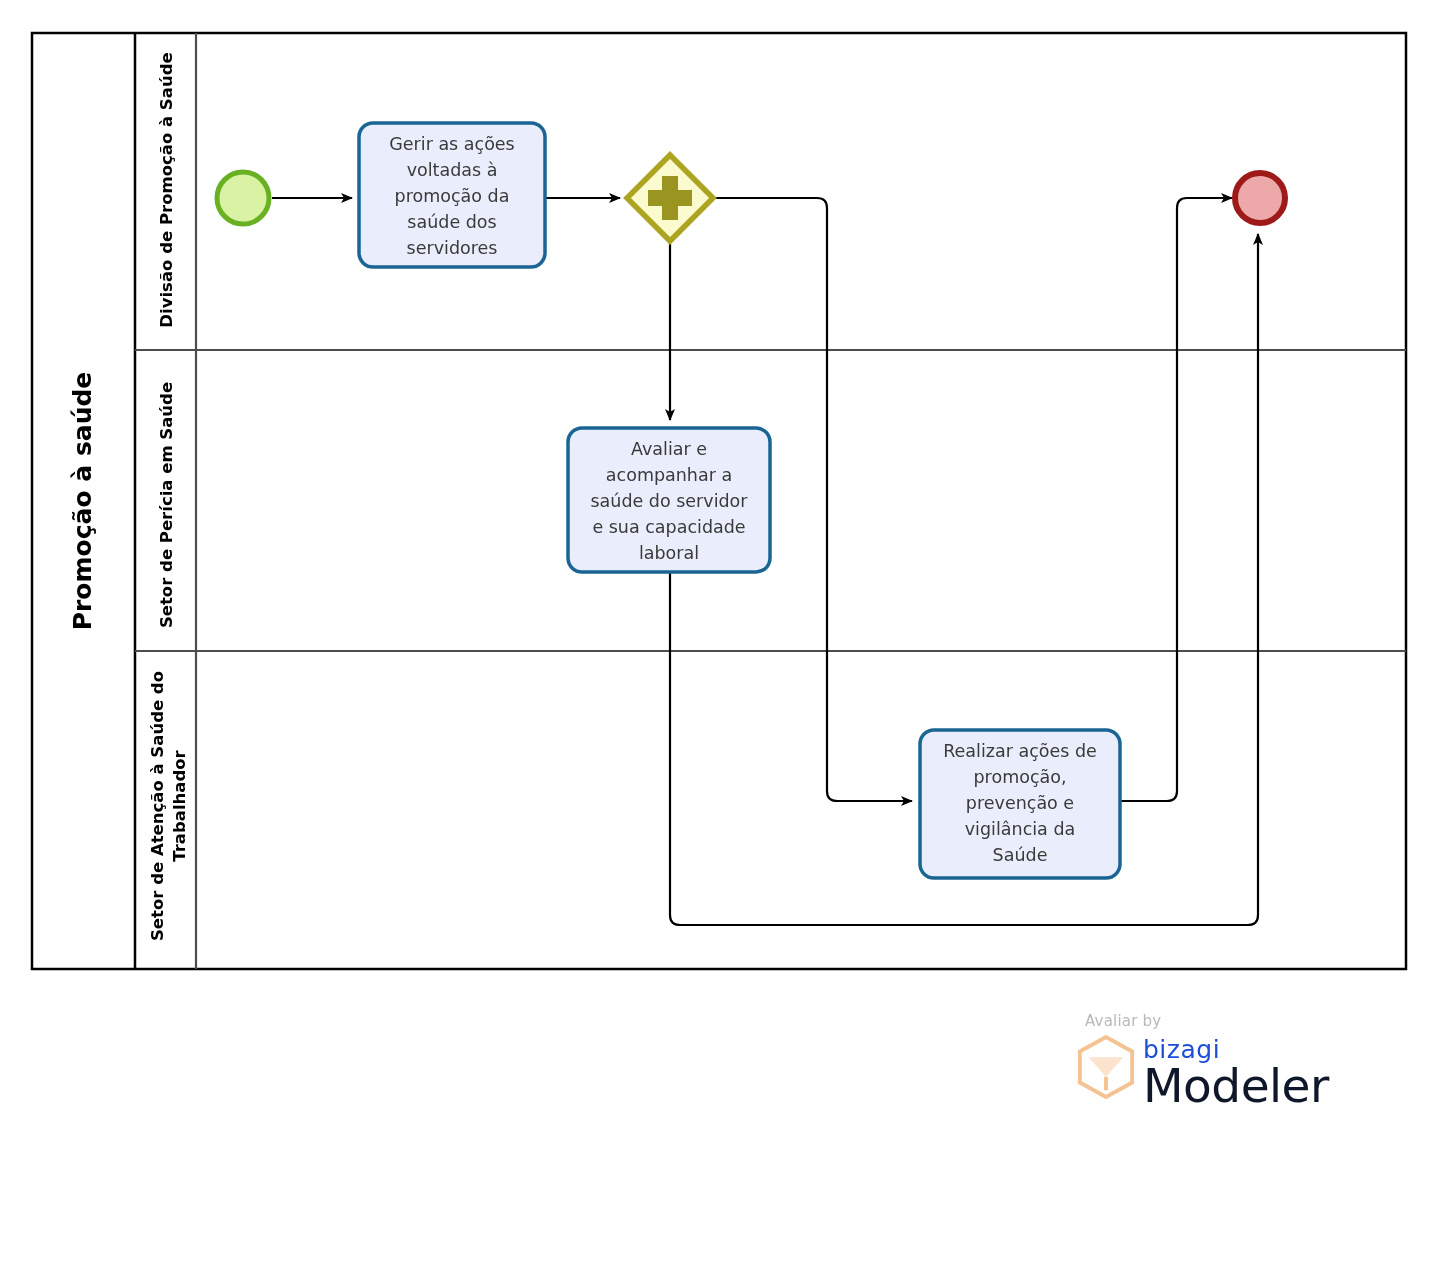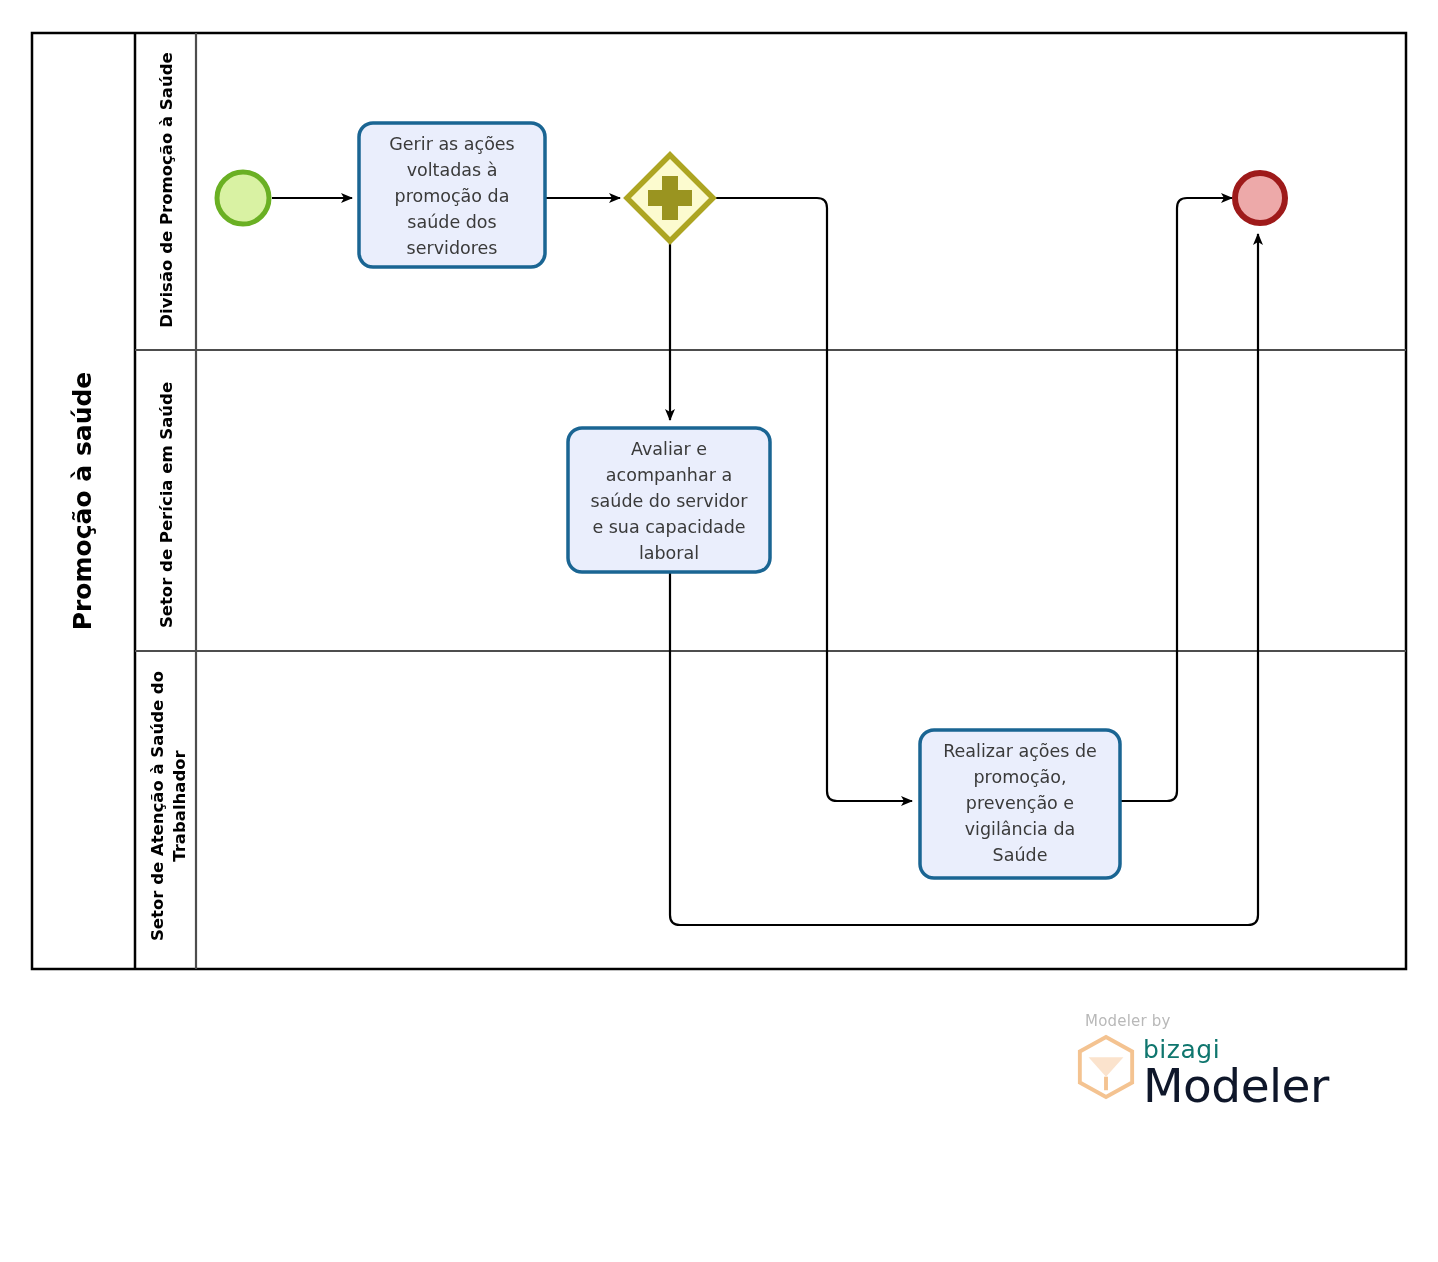--- a/index.html
+++ b/index.html
@@ -45,21 +45,21 @@
     height: 66px;
     flex: 0 0 auto;
   }
   .branding .wordmark {
     margin-left: 6px;
     margin-top: 4px;
   }
   .branding .bizagi {
     font-family: "DejaVu Sans", "Liberation Sans", sans-serif;
     font-size: 25px;
-    color: #0f766e;
+    color: #1d4ed8;
     line-height: 0.95;
     letter-spacing: 0.5px;
   }
   .branding .modeler {
     font-family: "DejaVu Sans", "Liberation Sans", sans-serif;
     font-size: 47px;
     color: #0f172a;
     line-height: 1.0;
     letter-spacing: -0.5px;
   }
@@ -161,21 +161,21 @@
     <text x="1020" y="861" text-anchor="middle" class="node-text" font-size="17.5" fill="#3a3a3a">Saúde</text>
   </g>
 
   <g>
     <circle cx="1260" cy="198" r="25" fill="#eda9a9" stroke="#9e1a1a" stroke-width="6"></circle>
   </g>
 
 </svg>
 
 <div class="branding">
-  <div class="powered">Modeler by</div>
+  <div class="powered">Avaliar by</div>
   <div class="logo-row">
     <svg class="hexmark" viewBox="0 0 64 68">
       <path d="M32 3 L59 18 L59 50 L32 65 L5 50 L5 18 Z" fill="none" stroke="#f4c391" stroke-width="4"></path>
       <path d="M14 24 L50 24 L32 44 Z" fill="#fbe3cd"></path>
       <path d="M32 44 L32 58" stroke="#f4c391" stroke-width="4" fill="none"></path>
     </svg>
     <div class="wordmark">
       <div class="bizagi">bizagi</div>
       <div class="modeler">Modeler</div>
     </div>

